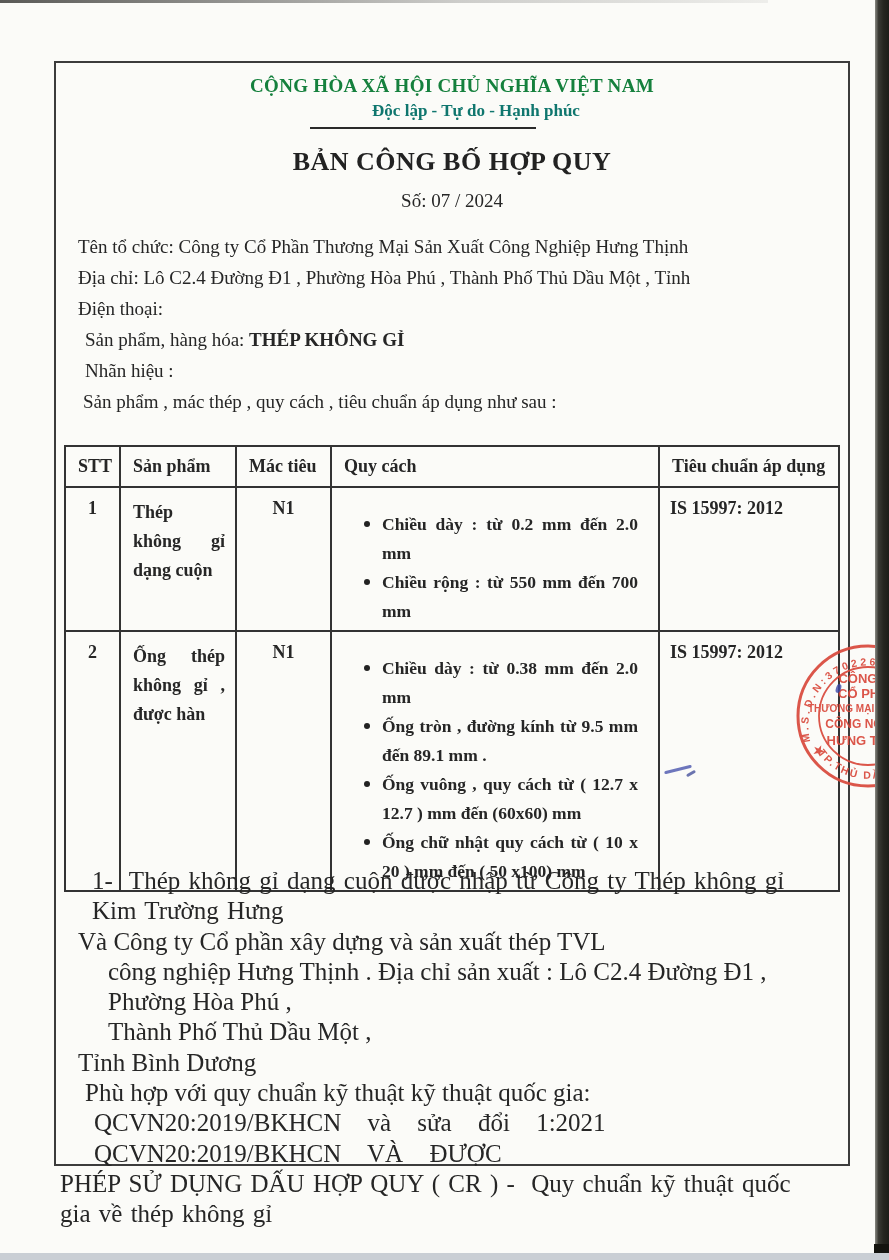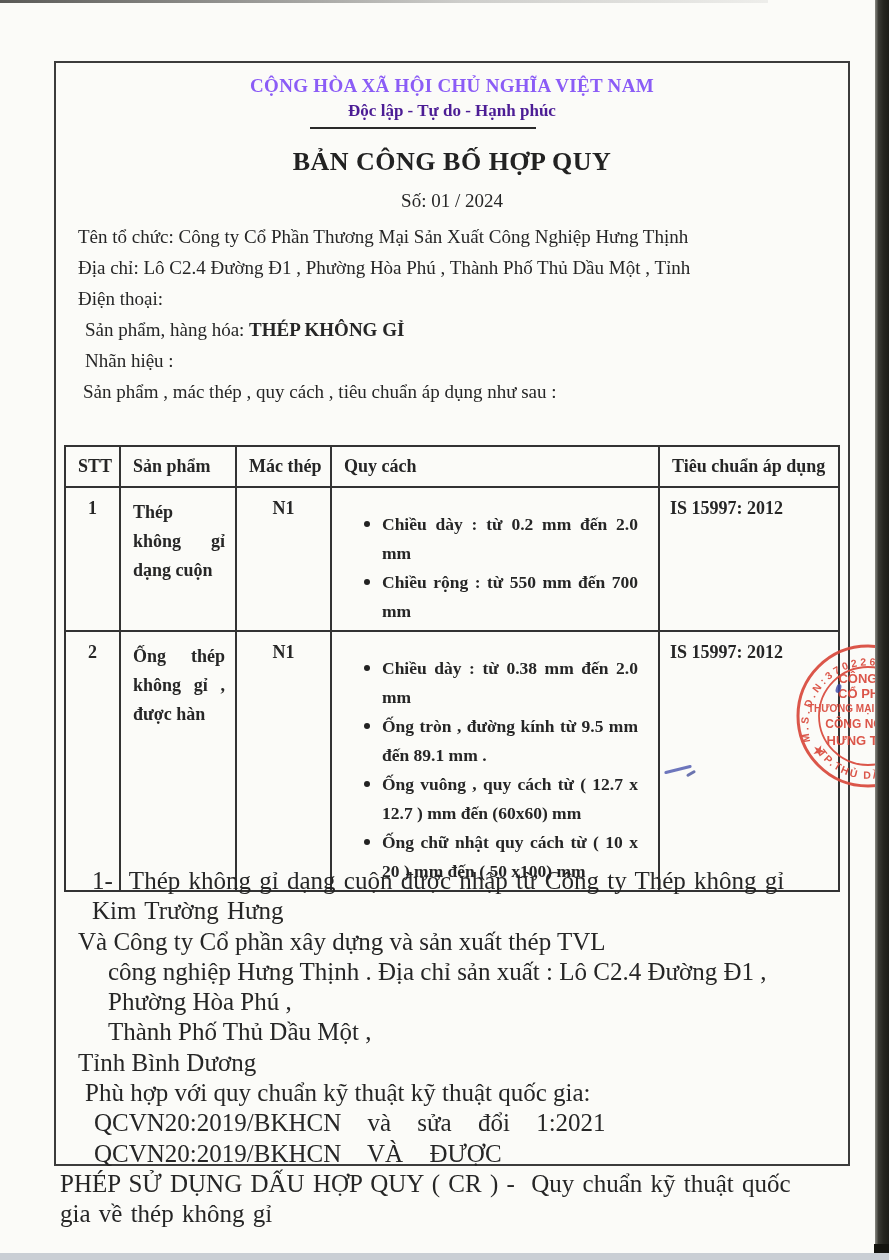--- a/index.html
+++ b/index.html
@@ -16,27 +16,27 @@
     background:linear-gradient(to right,#8a8a84 0,#3a3a34 25%,#262620 60%,#1d1d18 100%);}
   .right-edge-foot{position:absolute;left:874px;top:1244px;width:15px;height:9px;background:#14140f;z-index:5;}
   .bottom-edge{position:absolute;left:0;top:1253px;width:889px;height:7px;background:#c9ced4;z-index:4;}
 
   
   .page{
     position:absolute;left:54px;top:61px;width:792px;height:1101px;
     border:2px solid #3c3c3c;background:transparent;z-index:1;
   }
   .centered{position:absolute;left:0;width:100%;text-align:center;}
-  .nat-header{top:12px;font-size:19px;font-weight:bold;letter-spacing:.3px;color:#8b5cf6;}
-  .motto{top:38px;font-size:17px;font-weight:bold;color:#4c1d95;}
+  .nat-header{top:12px;font-size:19px;font-weight:bold;letter-spacing:.3px;color:#15803d;}
+  .motto{top:38px;font-size:17px;font-weight:bold;color:#0f766e;margin-left:24px;}
   .motto-underline{position:absolute;left:254px;top:64px;width:226px;height:2px;background:#2a2a2a;}
   .doc-title{top:84px;font-size:26px;font-weight:bold;letter-spacing:.5px;color:#222;}
   .doc-number{top:127px;font-size:19px;}
 
-  .info{position:absolute;left:22px;top:163px;right:24px;font-size:19px;}
+  .info{position:absolute;left:22px;top:173px;right:24px;font-size:19px;}
   .info-line{height:31px;white-space:pre-wrap;}
   .indent-7{padding-left:7px;}
   .indent-5{padding-left:5px;}
   .bold{font-weight:bold;}
 
   
   table.spec{position:absolute;left:8px;top:382px;border-collapse:collapse;table-layout:fixed;width:774px;}
   table.spec th, table.spec td{border:2px solid #333;vertical-align:top;font-weight:bold;}
   table.spec th{font-size:18px;text-align:left;padding:9px 6px 9px 12px;height:40px;box-sizing:border-box;}
   th.c, td.c{text-align:center;padding-left:4px;}
@@ -78,21 +78,21 @@
 <div class="right-edge-foot"></div>
 <div class="bottom-edge"></div>
 
 <div class="page">
 
   <div class="centered nat-header">CỘNG HÒA XÃ HỘI CHỦ NGHĨA VIỆT NAM</div>
   <div class="centered motto">Độc lập - Tự do - Hạnh phúc</div>
   <div class="motto-underline"></div>
 
   <div class="centered doc-title">BẢN CÔNG BỐ HỢP QUY</div>
-  <div class="centered doc-number">Số: 01 / 2024</div>
+  <div class="centered doc-number">Số: 07 / 2024</div>
 
   <div class="info">
     <div class="info-line">Tên tổ chức: Công ty Cổ Phần Thương Mại Sản Xuất Công Nghiệp Hưng Thịnh</div>
     <div class="info-line">Địa chỉ: Lô C2.4 Đường Đ1 , Phường Hòa Phú , Thành Phố Thủ Dầu Một , Tỉnh</div>
     <div class="info-line">Điện thoại:</div>
     <div class="info-line indent-7"><span>Sản phẩm, hàng hóa: </span><span class="bold">THÉP KHÔNG GỈ</span></div>
     <div class="info-line indent-7">Nhãn hiệu :</div>
     <div class="info-line indent-5">Sản phẩm , mác thép , quy cách , tiêu chuẩn áp dụng như sau :</div>
   </div>
 
@@ -101,21 +101,21 @@
       <col style="width:55px">
         <col style="width:116px">
         <col style="width:95px">
         <col style="width:328px">
         <col style="width:180px">
     </colgroup>
     <thead>
       <tr>
         <th class="c">STT</th>
         <th>Sản phẩm</th>
-        <th>Mác thép</th>
+        <th>Mác tiêu</th>
         <th>Quy cách</th>
         <th>Tiêu chuẩn áp dụng</th>
       </tr>
     </thead>
     <tbody>
       <tr class="r1">
         <td class="cell-stt">1</td>
         <td class="cell-prod">Thép không gỉ dạng cuộn</td>
         <td class="cell-grade">N1</td>
         <td class="cell-specs">

